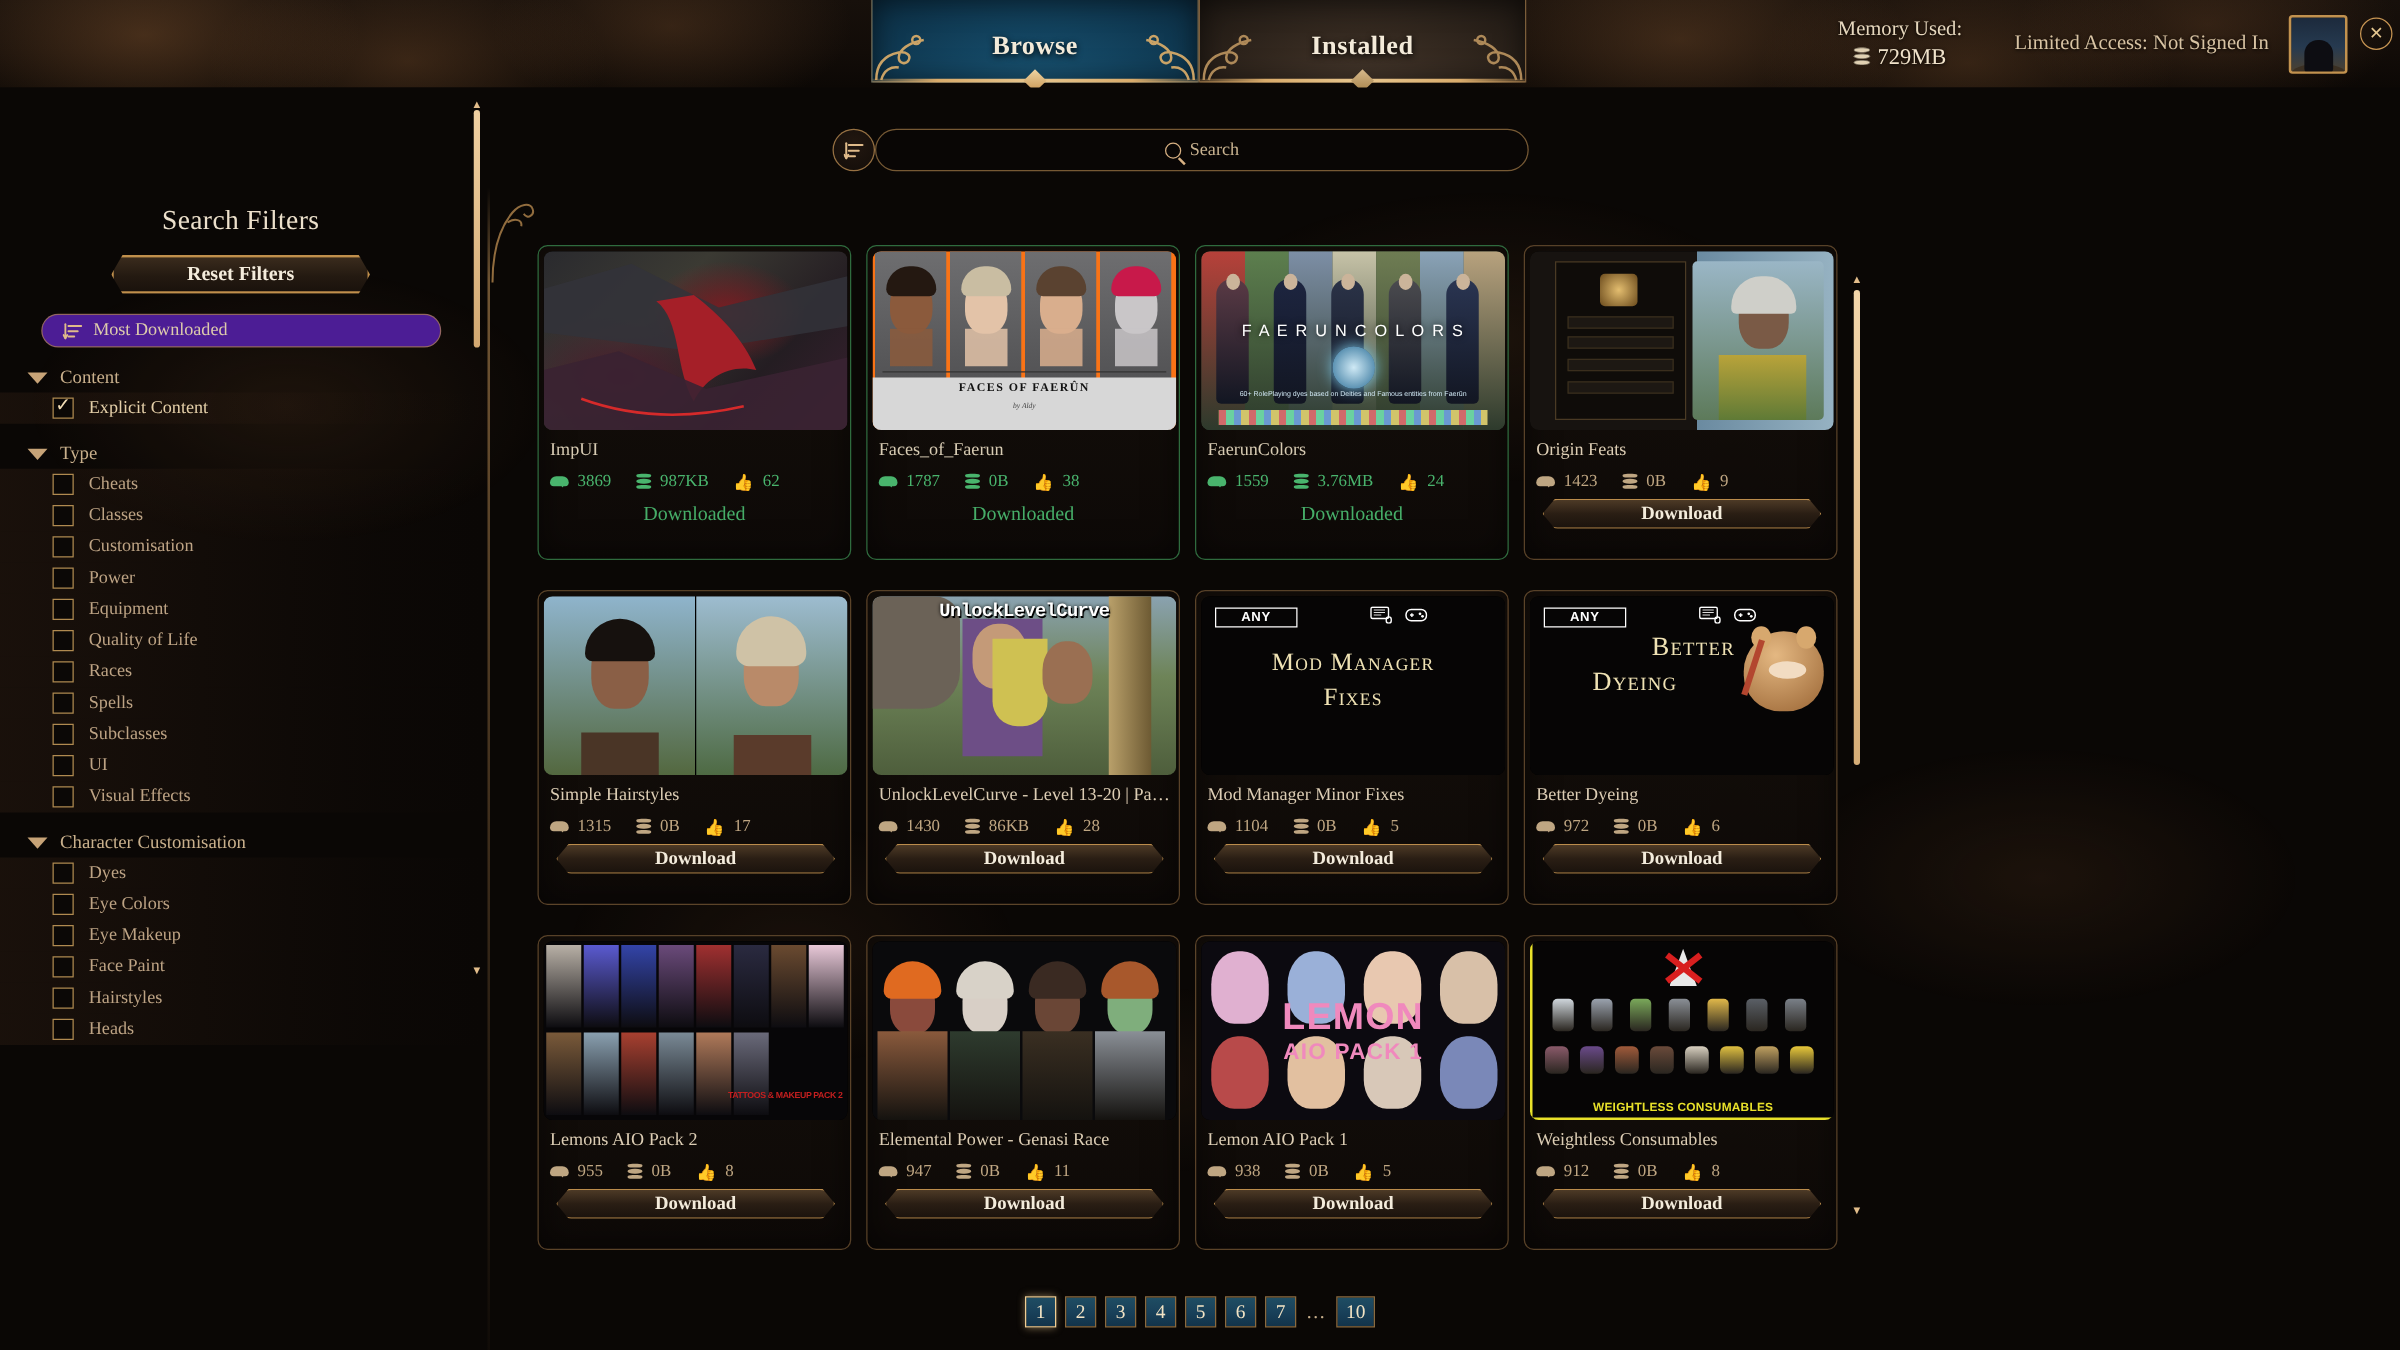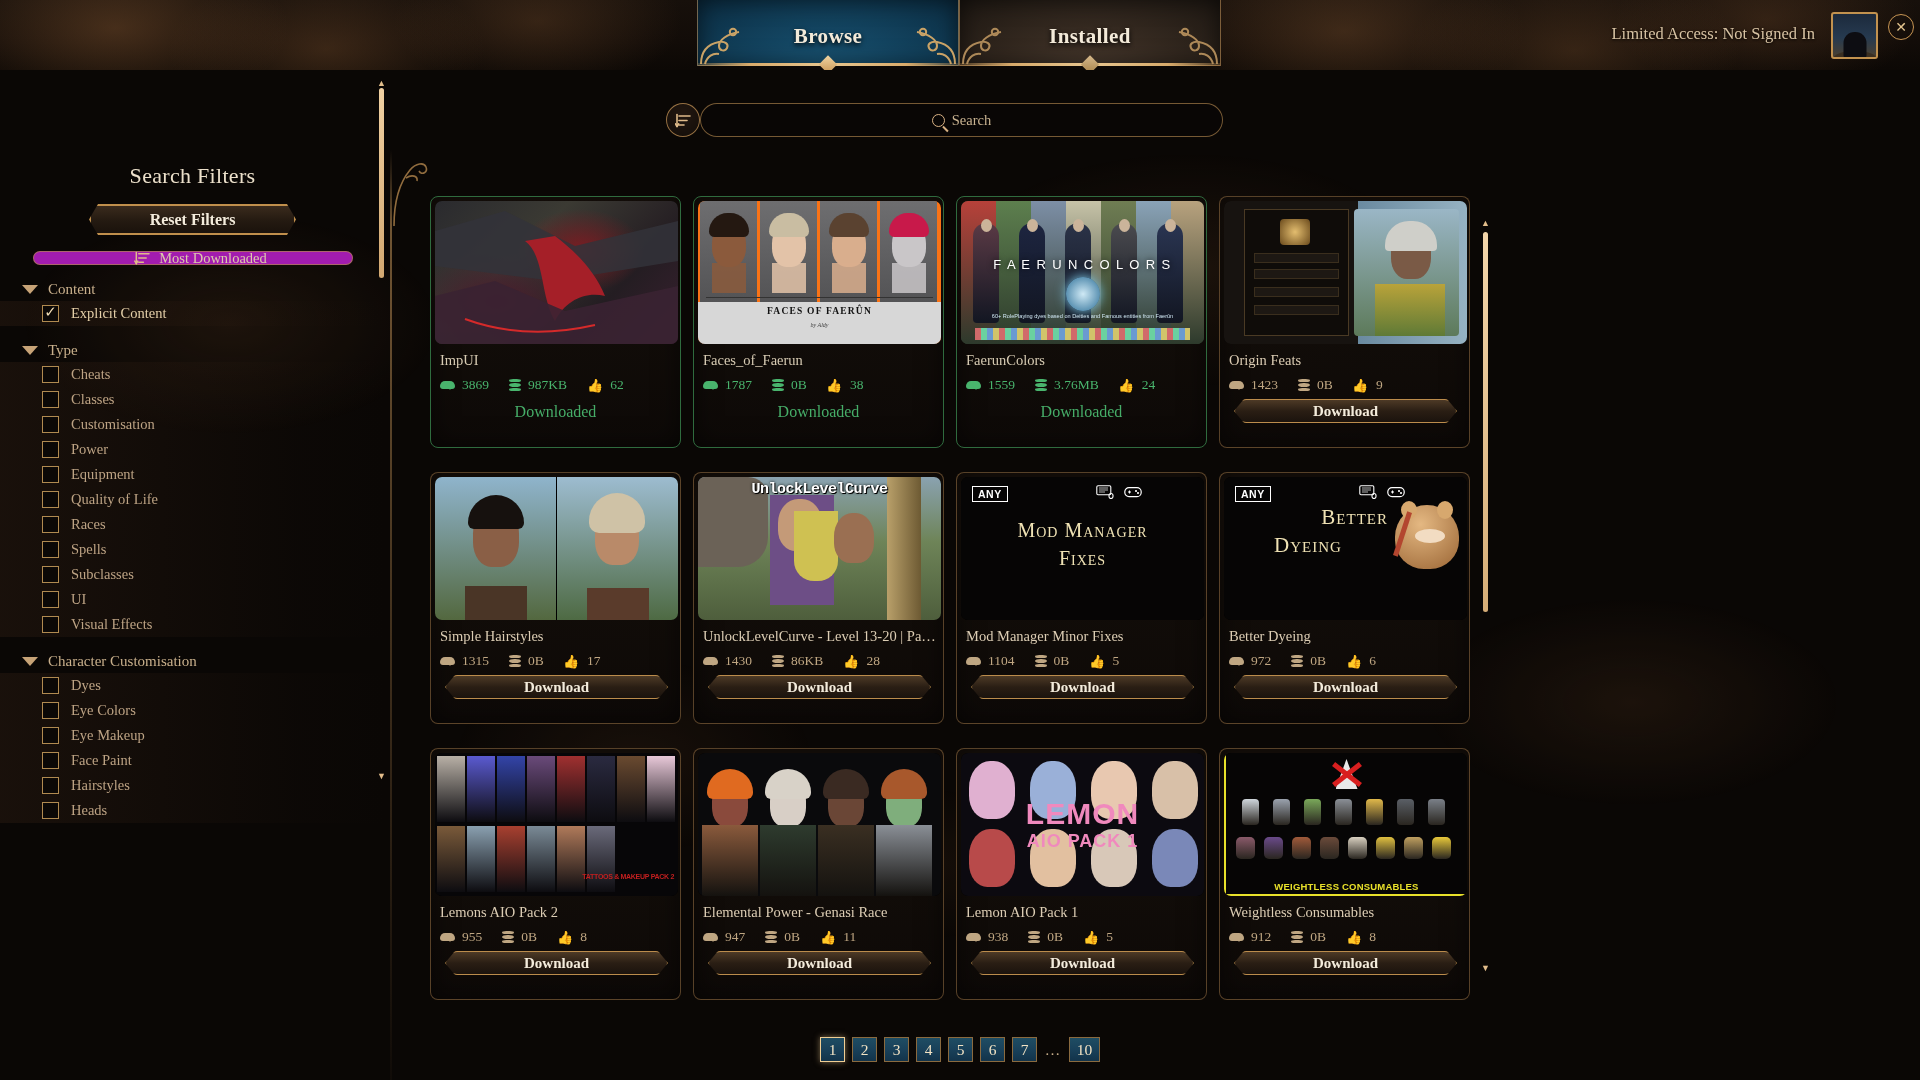--- a/index.html
+++ b/index.html
@@ -135,24 +135,24 @@
   .reset-btn {
     margin: 15px auto 0; width: 207px; height: 31px;
     display:flex; align-items:center; justify-content:center;
     color: #f4ecdc; font-size: 16px; font-weight: 700;
     background: linear-gradient(180deg, #3a2b1d 0%, #241a11 55%, #1a120c 100%);
     border: 2px solid #c08f4c; border-radius: 4px;
     clip-path: polygon(9px 0,calc(100% - 9px) 0,100% 50%,calc(100% - 9px) 100%,9px 100%,0 50%);
     box-shadow: 0 0 8px rgba(0,0,0,.6);
   }
   .sort-select {
-    margin: 16px auto 0; width: 320px; height: 14px; border-radius: 14px;
-    border: 1px solid rgba(176,132,78,.7); background:#a21caf;
+    margin: 16px auto 0; width: 320px; height: 27px; border-radius: 14px;
+    border: 1px solid rgba(176,132,78,.7); background:#4c1d95;
     display:flex; align-items:center; gap:9px; padding-left: 16px;
-    color: #ddcbac; font-size: 14.5px; justify-content: center;
+    color: #ddcbac; font-size: 14.5px;
   }
   .group-head {
     display: flex; align-items: center; gap: 10px;
     margin: 16px 0 3px 22px; color: #c9b08c; font-size: 15px;
   }
   .caret { width: 0; height: 0; border-left: 8px solid transparent; border-right: 8px solid transparent; border-top: 9px solid #c7a377; }
   .frow {
     display:flex; align-items:center; gap:12px; height:25px; padding-left: 42px;
     background: linear-gradient(90deg, rgba(60,38,24,.30), rgba(35,22,14,.08) 78%, transparent);
   }
@@ -199,21 +199,21 @@
   .status-text { position:absolute; left:0; width:100%; top:206px; text-align:center; color:#46ad68; font-size:16px; }
   .dl-btn {
     position:absolute; left:14px; top:202px; width:223px; height:24px; border-radius:12px;
     background: linear-gradient(180deg, #4d3a26 0%, #2a1e14 50%, #1b130d 100%);
     border: 1.5px solid #bb8c4c;
     display:flex; align-items:center; justify-content:center;
     color:#f4ecdc; font-size:15px; font-weight:700;
     clip-path: polygon(10px 0,calc(100% - 10px) 0,100% 50%,calc(100% - 10px) 100%,10px 100%,0 50%);
   }
   .badge-any {
-    position:absolute; left:11px; top:9px; padding:1px 5px; border:1.6px solid #fff;
+    position:absolute; left:11px; top:9px; padding:1px 20px; border:1.6px solid #fff;
     color:#fff; font-size:10.5px; font-family:"Liberation Sans",sans-serif; font-weight:700; letter-spacing:.5px;
   }
   .plat-icons { position:absolute; right: 62px; top:8px; display:flex; gap:9px; color:#fff; }
 
   .grid-scroll { position:absolute; left: 1483px; top: 218px; width: 6px; height: 755px; }
   .grid-scroll .bar { position:absolute; top:14px; width:5px; height:380px; background: linear-gradient(180deg,#f2d5aa,#d6ad77); border-radius:3px; }
 
   
   .pager { position:absolute; left:0; bottom:18px; width:1920px; display:flex; justify-content:center; align-items:center; gap:7px; }
   .pg {
@@ -283,20 +283,31 @@
             <path d="M6 44 C8 36 14 33 20 34"></path>
                 <circle cx="34" cy="12" r="3.2"></circle>
           </g>
             </svg>
         </div>
         <div class="diamond" style="background:linear-gradient(135deg,#d6b98c,#a8834a)"></div>
         <span class="label">Installed</span>
       </div>
     </div>
 
+    <div class="memory">
+      <div>Memory Used:</div>
+      <div class="val">
+        <span class="db-icon">
+            <i></i>
+            <i></i>
+            <i></i>
+          </span>
+        <span>729MB</span>
+      </div>
+    </div>
 
     <div class="access">Limited Access: Not Signed In</div>
 
     <div class="avatar">
       <div class="shoulders"></div>
       <div class="head"></div>
     </div>
 
     <div class="topright-btn">✕</div>
   </div>

